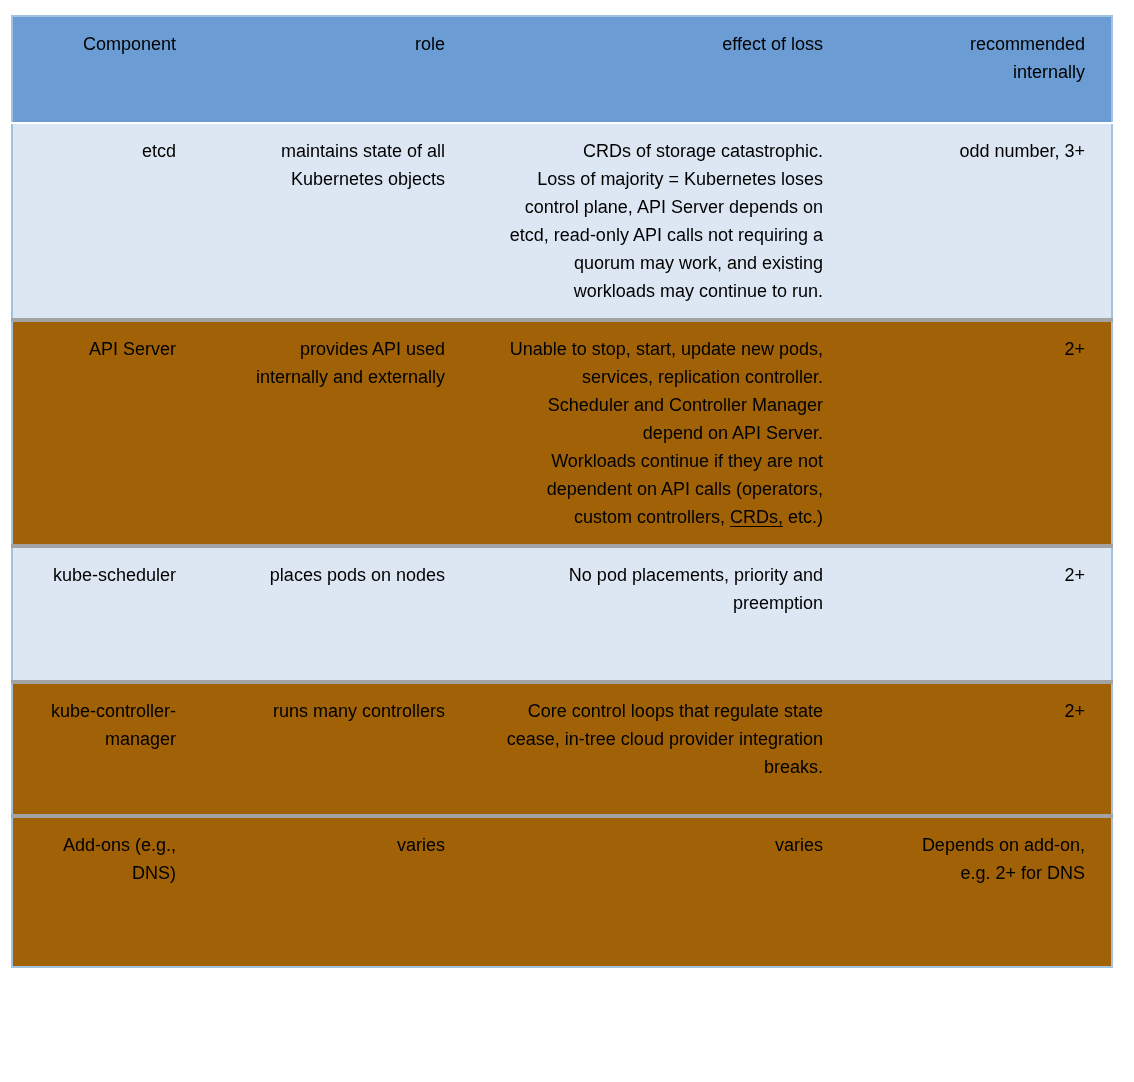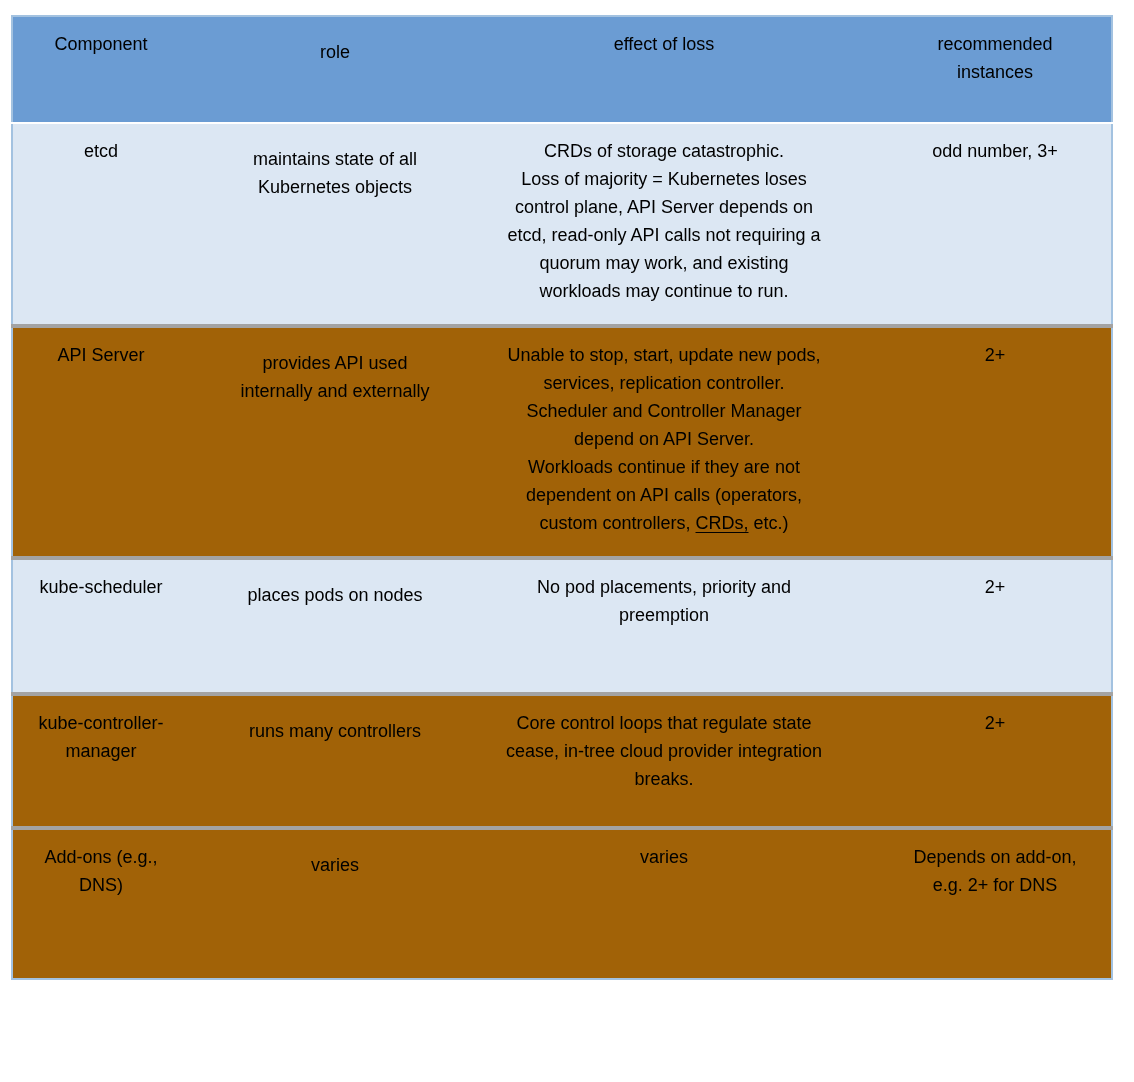--- a/index.html
+++ b/index.html
@@ -23,22 +23,22 @@
     font-size: 18px;
     line-height: 28px;
   }
   col.c1 { width: 200px; }
   col.c2 { width: 280px; }
   col.c3 { width: 400px; }
   col.c4 { width: 220px; }
 
   th, td {
     vertical-align: top;
-    text-align: center;
-    padding: 13px 13px 19px 13px;
+    text-align: right;
+    padding: 13px 13px 13px 13px;
     font-weight: 400;
   }
   thead th {
     background: #6B9CD3;
     border-bottom: 2px solid #FFFFFF;
   }
   tbody td {
     border-bottom: 4px solid #a3a3a3;
   }
   tbody tr:last-child td { border-bottom: none; }
@@ -49,21 +49,21 @@
   tr.h-header { height: 107px; }
   tr.h-r0 { height: 186px; }
   tr.h-r1 { height: 209px; }
   tr.h-r2 { height: 136px; }
   tr.h-r3 { height: 134px; }
   tr.h-r4 { height: 147px; }
   tr.h-r5 { height: 151px; }
 
   
   .cw1 { max-width: 150px; overflow-wrap: break-word; }
-  .cw2 { max-width: 220px; margin-top: 8px; }
+  .cw2 { max-width: 220px; }
   .cw3 { max-width: 318px; }
   .cw4 { max-width: 180px; }
 
   .spellcheck {
     text-decoration-line: underline;
     text-decoration-style: wavy;
     text-decoration-color: #CC3322;
     text-decoration-thickness: 2px;
     text-underline-offset: 3px;
     text-decoration: underline;
@@ -84,21 +84,21 @@
       <th>
           <div class="cw1">Component</div>
         </th>
       <th>
           <div class="cw2">role</div>
         </th>
       <th>
           <div class="cw3">effect of loss</div>
         </th>
       <th>
-          <div class="cw4">recommended instances</div>
+          <div class="cw4">recommended internally</div>
         </th>
     </tr>
   </thead>
   <tbody>
 
     <tr class="alt h-r0">
       <td>
           <div class="cw1">etcd</div>
         </td>
       <td>

